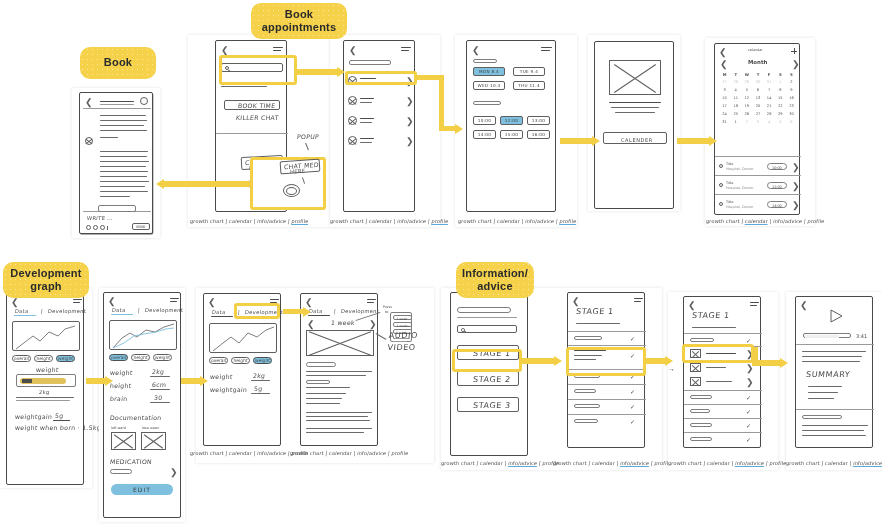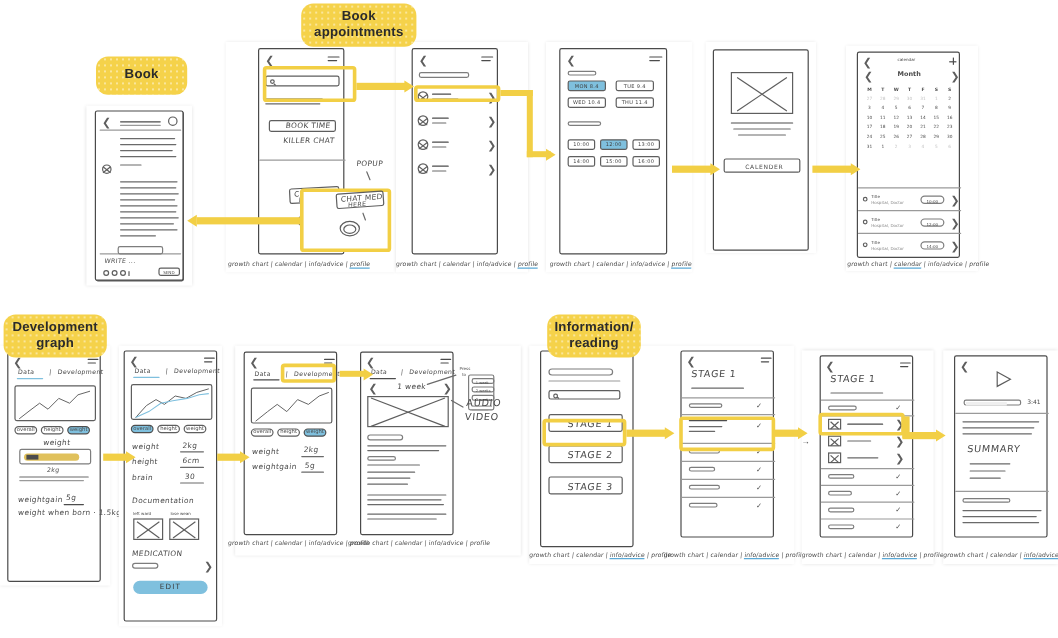--- a/index.html
+++ b/index.html
@@ -158,21 +158,21 @@
   <div class="pill" style="left:251px;top:3px;width:96px;height:36px;">
     <span>Book
 appointments</span>
   </div>
   <div class="pill" style="left:3px;top:262px;width:86px;height:36px;">
     <span>Development
 graph</span>
   </div>
   <div class="pill" style="left:456px;top:262px;width:78px;height:36px;">
     <span>Information/
-reading</span>
+advice</span>
   </div>
 
   <div class="board" style="left:72px;top:88px;width:88px;height:150px;"></div>
 
   <div class="phone rough" style="left:79px;top:92px;width:74px;height:142px;">
 
     <div class="chev" style="left:5px;top:5px;">❮</div>
     <div class="ln d" style="left:20px;top:8px;width:34px;"></div>
     <div class="ln l" style="left:20px;top:11px;width:34px;"></div>
     <div class="circ" style="left:60px;top:4px;width:8px;height:8px;"></div>

